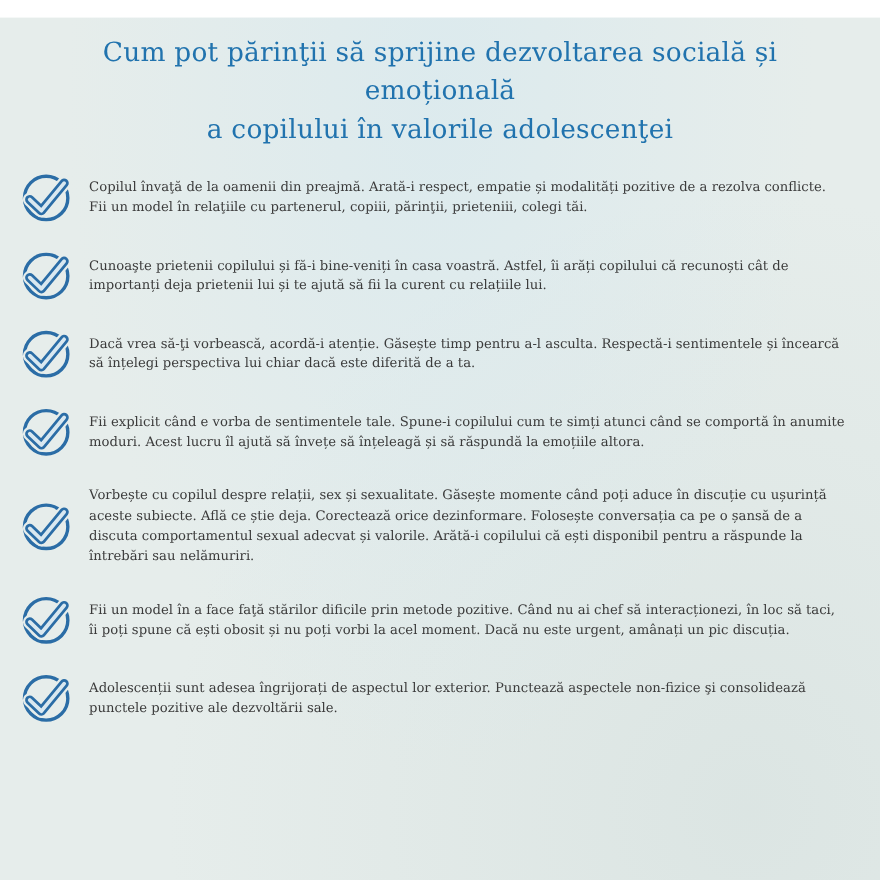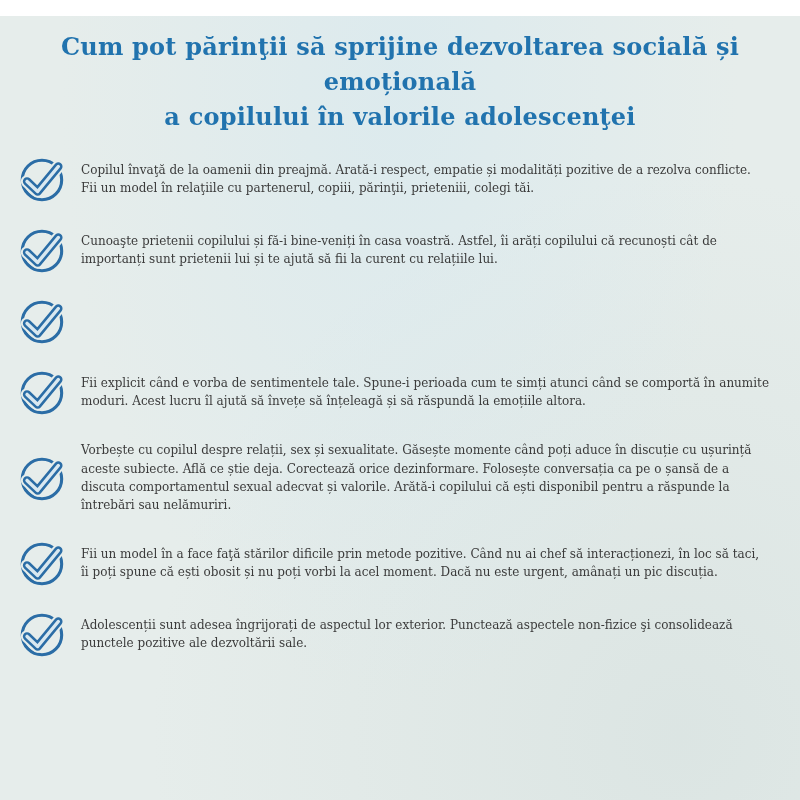--- a/index.html
+++ b/index.html
@@ -19,21 +19,21 @@
     box-sizing: border-box;
     background:
       radial-gradient(ellipse at 50% 8%, rgba(212,232,240,0.55), rgba(212,232,240,0) 60%),
       radial-gradient(ellipse at 85% 90%, rgba(200,214,212,0.35), rgba(200,214,212,0) 55%),
       #e6edeb;
   }
   .title {
     padding: 14px 40px 0 40px;
     text-align: center;
     color: #2173ae;
-    font-weight: bold;
+    font-weight: normal;
     font-size: 24px;
     line-height: 1.45;
     letter-spacing: 0.2px;
   }
   .checklist {
     margin-top: 6px;
   }
   .item {
     display: flex;
     align-items: center;
@@ -85,44 +85,45 @@
 
     <div class="item">
       <span class="check-icon">
         <svg viewBox="0 0 52 52" xmlns="http://www.w3.org/2000/svg">
           <circle cx="27" cy="27" r="20.5" fill="none" stroke="#2b6da6" stroke-width="3.2"></circle>
           <path d="M11.5 28.5 L22.5 39 L44 13" fill="none" stroke="#e6edeb" stroke-width="13" stroke-linecap="round" stroke-linejoin="round"></path>
           <path d="M11.5 28.5 L22.5 39 L44 13" fill="none" stroke="#2b6da6" stroke-width="8.8" stroke-linecap="round" stroke-linejoin="round"></path>
           <path d="M11.5 28.5 L22.5 39 L44 13" fill="none" stroke="#d9e8f0" stroke-width="3.6" stroke-linecap="round" stroke-linejoin="round"></path>
         </svg>
       </span>
-      <p class="item-text">Cunoaşte prietenii copilului și fă-i bine-veniți în casa voastră. Astfel, îi arăți copilului că recunoști cât de importanți sunt prietenii lui și te ajută să fii la curent cu relațiile lui.</p>
+      <p class="item-text">Cunoaşte prietenii copilului și fă-i bine-veniți în casa voastră. Astfel, îi arăți copilului că recunoști cât de importanți deja prietenii lui și te ajută să fii la curent cu relațiile lui.</p>
     </div>
 
     <div class="item">
       <span class="check-icon">
         <svg viewBox="0 0 52 52" xmlns="http://www.w3.org/2000/svg">
           <circle cx="27" cy="27" r="20.5" fill="none" stroke="#2b6da6" stroke-width="3.2"></circle>
           <path d="M11.5 28.5 L22.5 39 L44 13" fill="none" stroke="#e6edeb" stroke-width="13" stroke-linecap="round" stroke-linejoin="round"></path>
           <path d="M11.5 28.5 L22.5 39 L44 13" fill="none" stroke="#2b6da6" stroke-width="8.8" stroke-linecap="round" stroke-linejoin="round"></path>
           <path d="M11.5 28.5 L22.5 39 L44 13" fill="none" stroke="#d9e8f0" stroke-width="3.6" stroke-linecap="round" stroke-linejoin="round"></path>
         </svg>
       </span>
+      <p class="item-text">Dacă vrea să-ţi vorbească, acordă-i atenție. Găsește timp pentru a-l asculta. Respectă-i sentimentele și încearcă să înțelegi perspectiva lui chiar dacă este diferită de a ta.</p>
     </div>
 
     <div class="item">
       <span class="check-icon">
         <svg viewBox="0 0 52 52" xmlns="http://www.w3.org/2000/svg">
           <circle cx="27" cy="27" r="20.5" fill="none" stroke="#2b6da6" stroke-width="3.2"></circle>
           <path d="M11.5 28.5 L22.5 39 L44 13" fill="none" stroke="#e6edeb" stroke-width="13" stroke-linecap="round" stroke-linejoin="round"></path>
           <path d="M11.5 28.5 L22.5 39 L44 13" fill="none" stroke="#2b6da6" stroke-width="8.8" stroke-linecap="round" stroke-linejoin="round"></path>
           <path d="M11.5 28.5 L22.5 39 L44 13" fill="none" stroke="#d9e8f0" stroke-width="3.6" stroke-linecap="round" stroke-linejoin="round"></path>
         </svg>
       </span>
-      <p class="item-text">Fii explicit când e vorba de sentimentele tale. Spune-i perioada cum te simți atunci când se comportă în anumite moduri. Acest lucru îl ajută să învețe să înțeleagă și să răspundă la emoțiile altora.</p>
+      <p class="item-text">Fii explicit când e vorba de sentimentele tale. Spune-i copilului cum te simți atunci când se comportă în anumite moduri. Acest lucru îl ajută să învețe să înțeleagă și să răspundă la emoțiile altora.</p>
     </div>
 
     <div class="item">
       <span class="check-icon">
         <svg viewBox="0 0 52 52" xmlns="http://www.w3.org/2000/svg">
           <circle cx="27" cy="27" r="20.5" fill="none" stroke="#2b6da6" stroke-width="3.2"></circle>
           <path d="M11.5 28.5 L22.5 39 L44 13" fill="none" stroke="#e6edeb" stroke-width="13" stroke-linecap="round" stroke-linejoin="round"></path>
           <path d="M11.5 28.5 L22.5 39 L44 13" fill="none" stroke="#2b6da6" stroke-width="8.8" stroke-linecap="round" stroke-linejoin="round"></path>
           <path d="M11.5 28.5 L22.5 39 L44 13" fill="none" stroke="#d9e8f0" stroke-width="3.6" stroke-linecap="round" stroke-linejoin="round"></path>
         </svg>

